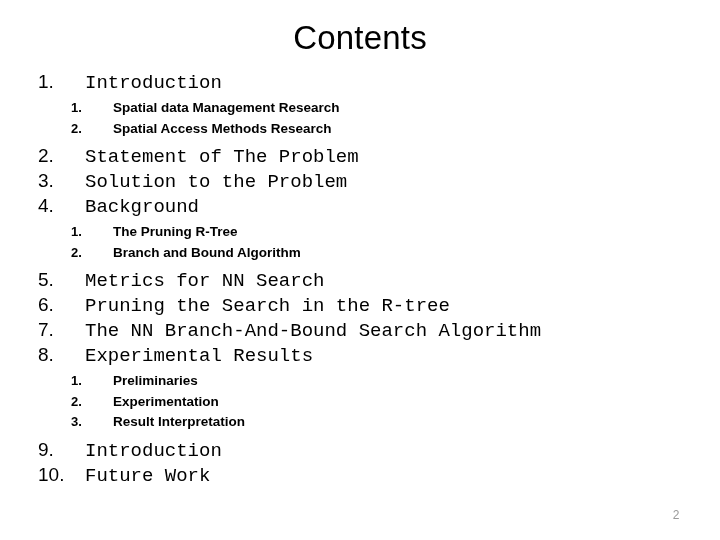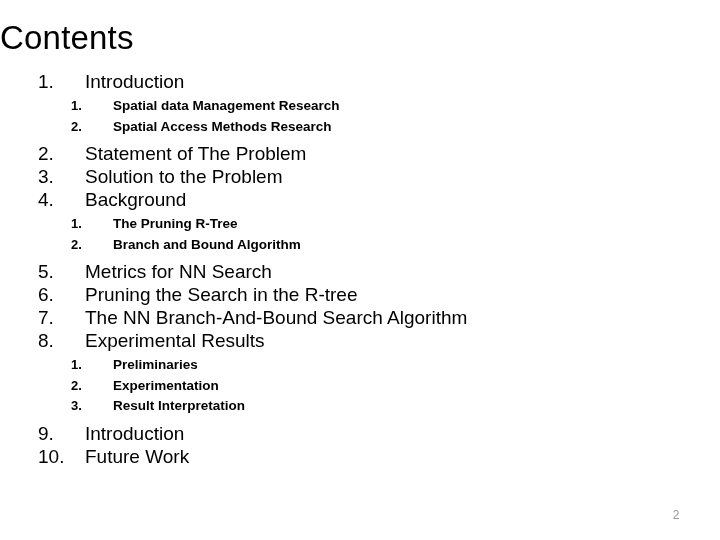--- a/index.html
+++ b/index.html
@@ -23,21 +23,21 @@
     width: 720px;
     height: 540px;
     background: #ffffff;
   }
 
   #slide-title {
     position: absolute;
     left: 0;
     top: 18px;
     width: 720px;
-    text-align: left;
+    text-align: center;
     font-size: 33px;
     line-height: 40px;
     font-weight: 400;
     letter-spacing: 0.2px;
     color: #000000;
     white-space: nowrap;
   }
 
   #toc {
     position: absolute;
@@ -62,20 +62,21 @@
   }
   .lvl1 .num {
     display: inline-block;
     width: 47px;
     flex: 0 0 47px;
     font-size: 19px;
     font-weight: 400;
   }
   .lvl1 .label {
     display: inline-block;
+    font-family: Liberation Mono, monospace;
   }
 
   
   .lvl2-group {
     padding-top: 3px;
     padding-bottom: 5px;
   }
   .lvl2 {
     font-size: 13.5px;
     line-height: 20.5px;

